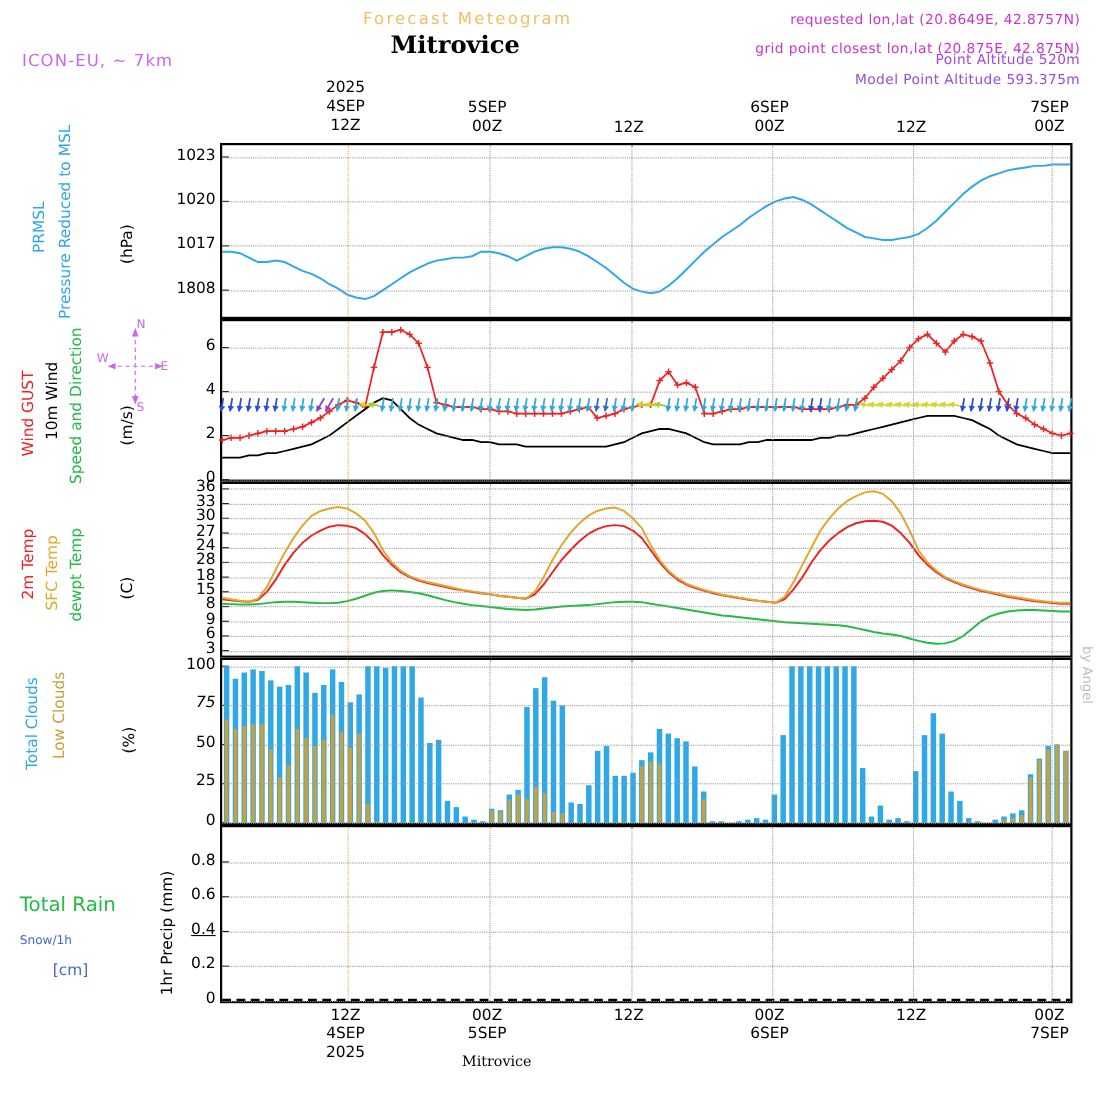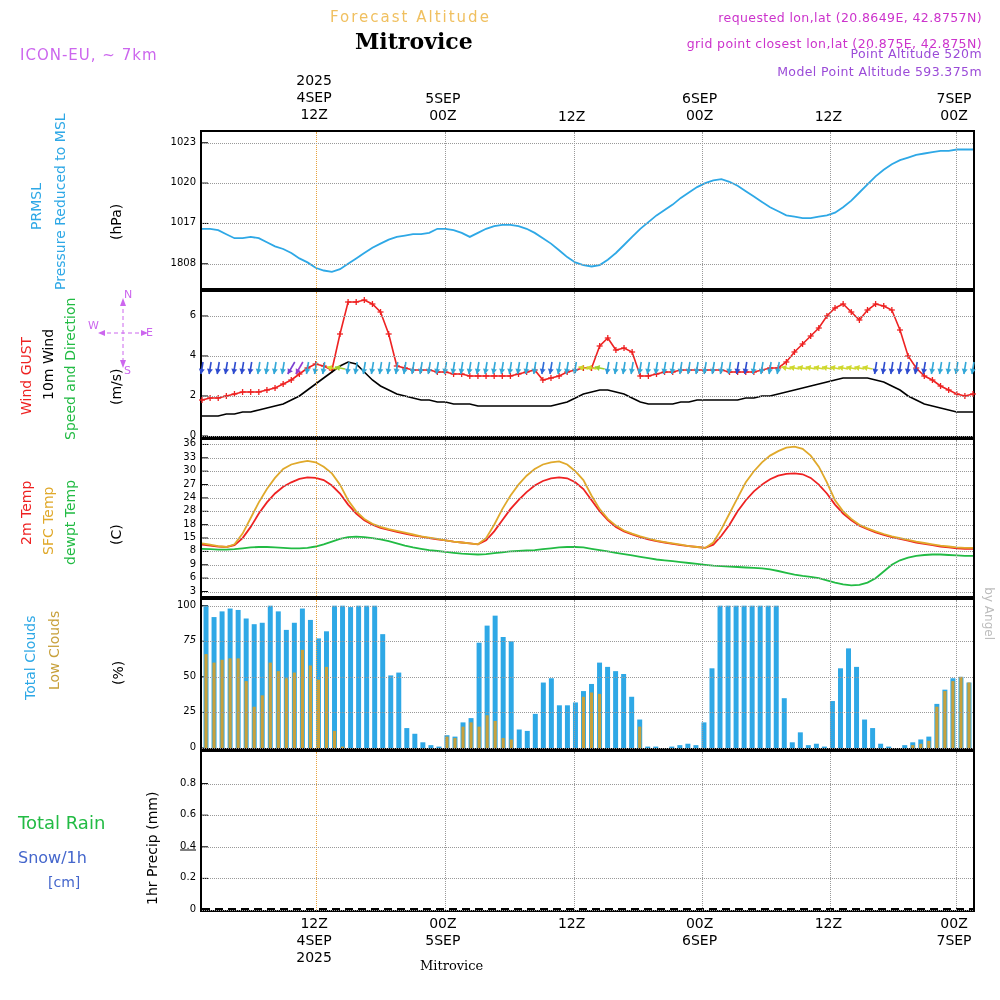--- a/index.html
+++ b/index.html
@@ -25,40 +25,40 @@
   #p-cloud{top:598px;height:152px;}
   #p-prec {top:750px;height:162px;}
 
   .gridv{position:absolute;top:0;bottom:0;width:0;border-left:1px dotted #999;}
   .gridh{position:absolute;left:0;right:0;height:0;border-top:1px dotted #999;}
   .gridv.orange{border-left:1px dotted #e8a33d;}
 
   svg.ov{position:absolute;left:0;top:0;overflow:visible;}
 
   
-  .ylab{position:absolute;right:0;font-size:10px;color:#000;text-align:right;transform:translateY(-50%);}
+  .ylab{position:absolute;right:0;font-size:14px;color:#000;text-align:right;transform:translateY(-50%);}
 
   
   .rot{position:absolute;transform-origin:0 0;transform:rotate(-90deg);white-space:nowrap;font-size:14px;}
 
   
   .toplab{position:absolute;font-size:14px;color:#000;text-align:center;}
   .botlab{position:absolute;font-size:14px;color:#000;text-align:center;}
 
   #xcaption{position:absolute;left:420px;top:958px;font-size:13px;color:#000;font-family:"DejaVu Serif",serif;}
   #byangel{position:absolute;right:4px;top:640px;font-size:12px;color:#bdbdbd;transform:rotate(90deg);transform-origin:right top;}
 
   
   #compass{position:absolute;left:88px;top:288px;width:70px;height:92px;}
   #compass .c{position:absolute;font-size:11px;color:#cc66ee;}
 </style>
 </head>
 <body>
 
-<div class="abs nowrap" id="hdr-forecast">Forecast Altitude</div>
+<div class="abs nowrap" id="hdr-forecast">Forecast Meteogram</div>
 <div class="abs nowrap" id="hdr-title">Mitrovice</div>
 <div class="abs nowrap" id="hdr-model">ICON-EU, ~ 7km</div>
 <div class="abs nowrap hdr-right" id="hdr-r1">requested lon,lat (20.8649E, 42.8757N)</div>
 <div class="abs nowrap hdr-right" id="hdr-r2">grid point closest lon,lat (20.875E, 42.875N)</div>
 <div class="abs nowrap hdr-right" id="hdr-r3">Point Altitude 520m</div>
 <div class="abs nowrap hdr-right" id="hdr-r4">Model Point Altitude 593.375m</div>
 <div id="byangel">by Angel</div>
 
 <div id="top-axis">
     <div class="toplab" style="left: 274.108px; width: 80px; top: 72px;">
@@ -923,21 +923,21 @@
     <div class="rot" style="left: 108px; top: 405px; color: rgb(0, 0, 0); font-size: 14px;">(m/s)</div>
     <div class="rot" style="left: 18px; top: 545px; color: rgb(238, 34, 34); font-size: 14px;">2m Temp</div>
     <div class="rot" style="left: 40px; top: 555px; color: rgb(224, 169, 43); font-size: 14px;">SFC Temp</div>
     <div class="rot" style="left: 62px; top: 565px; color: rgb(34, 187, 68); font-size: 14px;">dewpt Temp</div>
     <div class="rot" style="left: 108px; top: 545px; color: rgb(0, 0, 0); font-size: 14px;">(C)</div>
     <div class="rot" style="left: 22px; top: 700px; color: rgb(46, 168, 230); font-size: 14px;">Total Clouds</div>
     <div class="rot" style="left: 46px; top: 690px; color: rgb(200, 161, 60); font-size: 14px;">Low Clouds</div>
     <div class="rot" style="left: 110px; top: 685px; color: rgb(0, 0, 0); font-size: 14px;">(%)</div>
     <div class="rot" style="left: 144px; top: 905px; color: rgb(0, 0, 0); font-size: 14px;">1hr Precip (mm)</div>
     <div class="abs nowrap" style="left: 18px; top: 812px; color: rgb(34, 187, 68); font-size: 18px;">Total  Rain</div>
-    <div class="abs nowrap" style="left: 18px; top: 848px; color: rgb(68, 102, 204); font-size: 16px;">Snow/1h</div>
+    <div class="abs nowrap" style="left: 18px; top: 848px; color: rgb(68, 102, 204); font-size: 11px;">Snow/1h</div>
     <div class="abs nowrap" style="left: 48px; top: 874px; color: rgb(68, 102, 204); font-size: 14px;">[cm]</div>
   </div>
 
 <div id="compass">
   <div class="c" style="left:36px;top:0px;">N</div>
   <div class="c" style="left:36px;top:76px;">S</div>
   <div class="c" style="left:58px;top:38px;">E</div>
   <div class="c" style="left:0px;top:31px;">W</div>
   <svg class="ov" width="70" height="92">
     <line x1="35" y1="14" x2="35" y2="76" stroke="#cc66ee" stroke-width="1" stroke-dasharray="4,3"></line>

